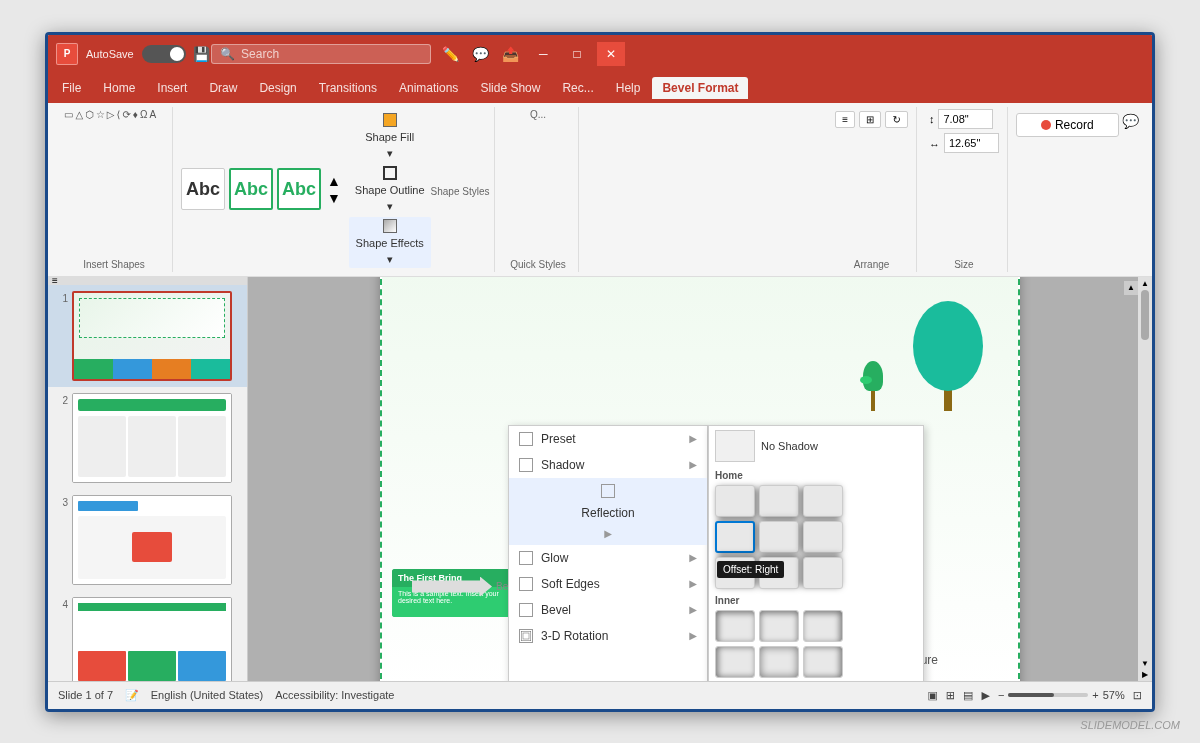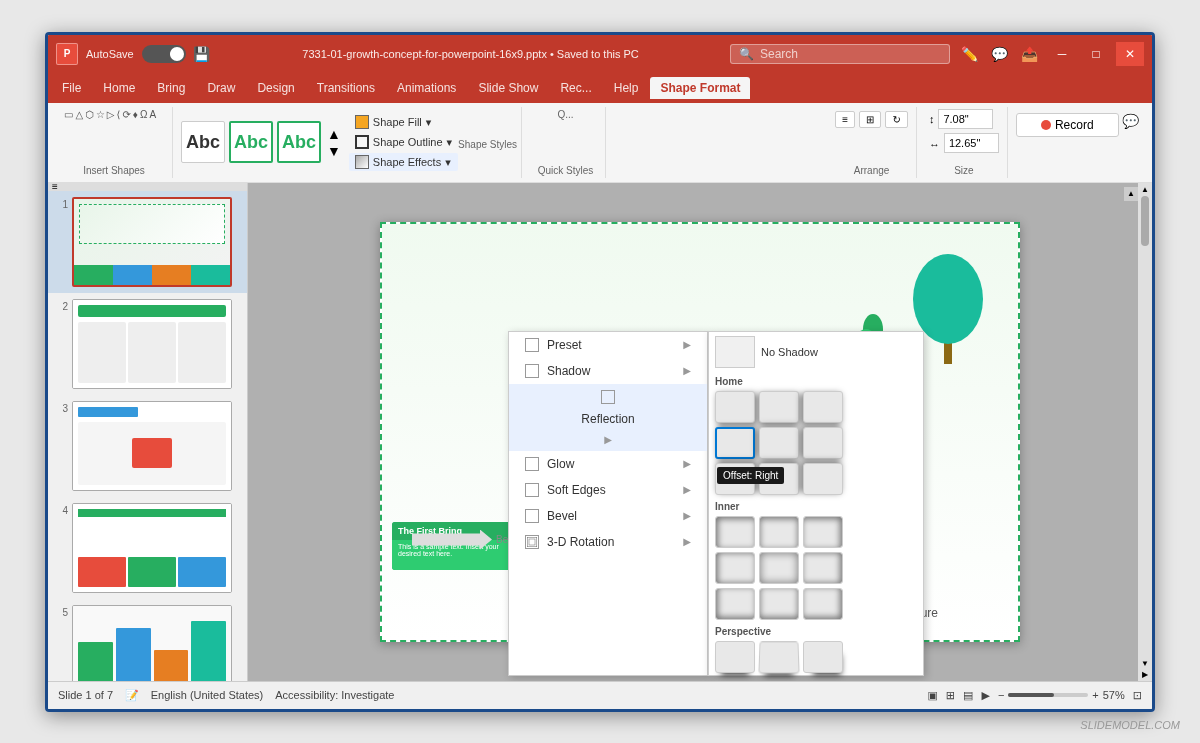--- a/index.html
+++ b/index.html
@@ -199,20 +199,21 @@
     .ribbon-style-btn {
       display: flex;
       align-items: center;
       gap: 4px;
       padding: 2px 6px;
       font-size: 11px;
       color: #333;
       cursor: pointer;
       border-radius: 2px;
       white-space: nowrap;
+      flex-direction: column;
     }
     .ribbon-style-btn .btn-icon {
       width: 14px;
       height: 14px;
       border: 1px solid #666;
       background: transparent;
     }
     .record-btn {
       display: flex;
       align-items: center;
@@ -368,21 +369,21 @@
     .dropdown-menu {
       width: 200px;
       background: white;
       border: 1px solid #ccc;
       box-shadow: 2px 2px 8px rgba(0,0,0,0.2);
     }
     .dropdown-item {
       display: flex;
       align-items: center;
       gap: 8px;
-      padding: 6px 16px;
+      padding: 6px 10px;
       cursor: pointer;
       font-size: 12px;
       color: #333;
       position: relative;
     }
     .dropdown-item.active { background: #e8f0fe; flex-direction: column; }
     .dropdown-checkbox {
       width: 14px;
       height: 14px;
       border: 1px solid #999;
@@ -528,48 +529,47 @@
   <div class="title-bar">
     <div class="title-bar-left">
       <div class="ppt-icon">P</div>
       <span class="autosave-label">AutoSave</span>
       <div class="toggle-switch">
         <span class="toggle-off">Off</span>
         <div class="toggle-knob"></div>
       </div>
       <span class="save-icon">💾</span>
     </div>
-    <div class="title-text">7331-01-growth-concept-for-powerpoint-16x9.pptx • Saved to this PC</div>
     <div class="search-box">
       <span>🔍</span>
       <input type="text" placeholder="Search" style="">
     </div>
     <div class="title-bar-right">
       <div class="tb-btn">✏️</div>
       <div class="tb-btn">💬</div>
       <div class="tb-btn">📤</div>
       <div class="win-btn-min">─</div>
       <div class="win-btn-max">□</div>
       <div class="win-btn-close">✕</div>
     </div>
   </div>
 
   <div class="ribbon">
     <div class="ribbon-tabs">
       <div class="ribbon-tab">File</div>
       <div class="ribbon-tab">Home</div>
-      <div class="ribbon-tab">Bring</div>
+      <div class="ribbon-tab">Insert</div>
       <div class="ribbon-tab">Draw</div>
       <div class="ribbon-tab">Design</div>
       <div class="ribbon-tab">Transitions</div>
       <div class="ribbon-tab">Animations</div>
       <div class="ribbon-tab">Slide Show</div>
       <div class="ribbon-tab">Rec...</div>
       <div class="ribbon-tab">Help</div>
-      <div class="ribbon-tab" style="background:#f5f5f5; color:#c0392b; font-weight:bold;">Shape Format</div>
+      <div class="ribbon-tab" style="background:#f5f5f5; color:#c0392b; font-weight:bold;">Bevel Format</div>
     </div>
 
     <div class="ribbon-content">
 
       <div class="ribbon-group">
         <div style="display:flex; gap:2px; flex-wrap:wrap; width:100px; margin-bottom:2px;">
           <span style="font-size:10px; color:#555;">▭</span>
           <span style="font-size:10px; color:#555;">△</span>
           <span style="font-size:10px; color:#555;">⬡</span>
           <span style="font-size:10px; color:#555;">☆</span>

